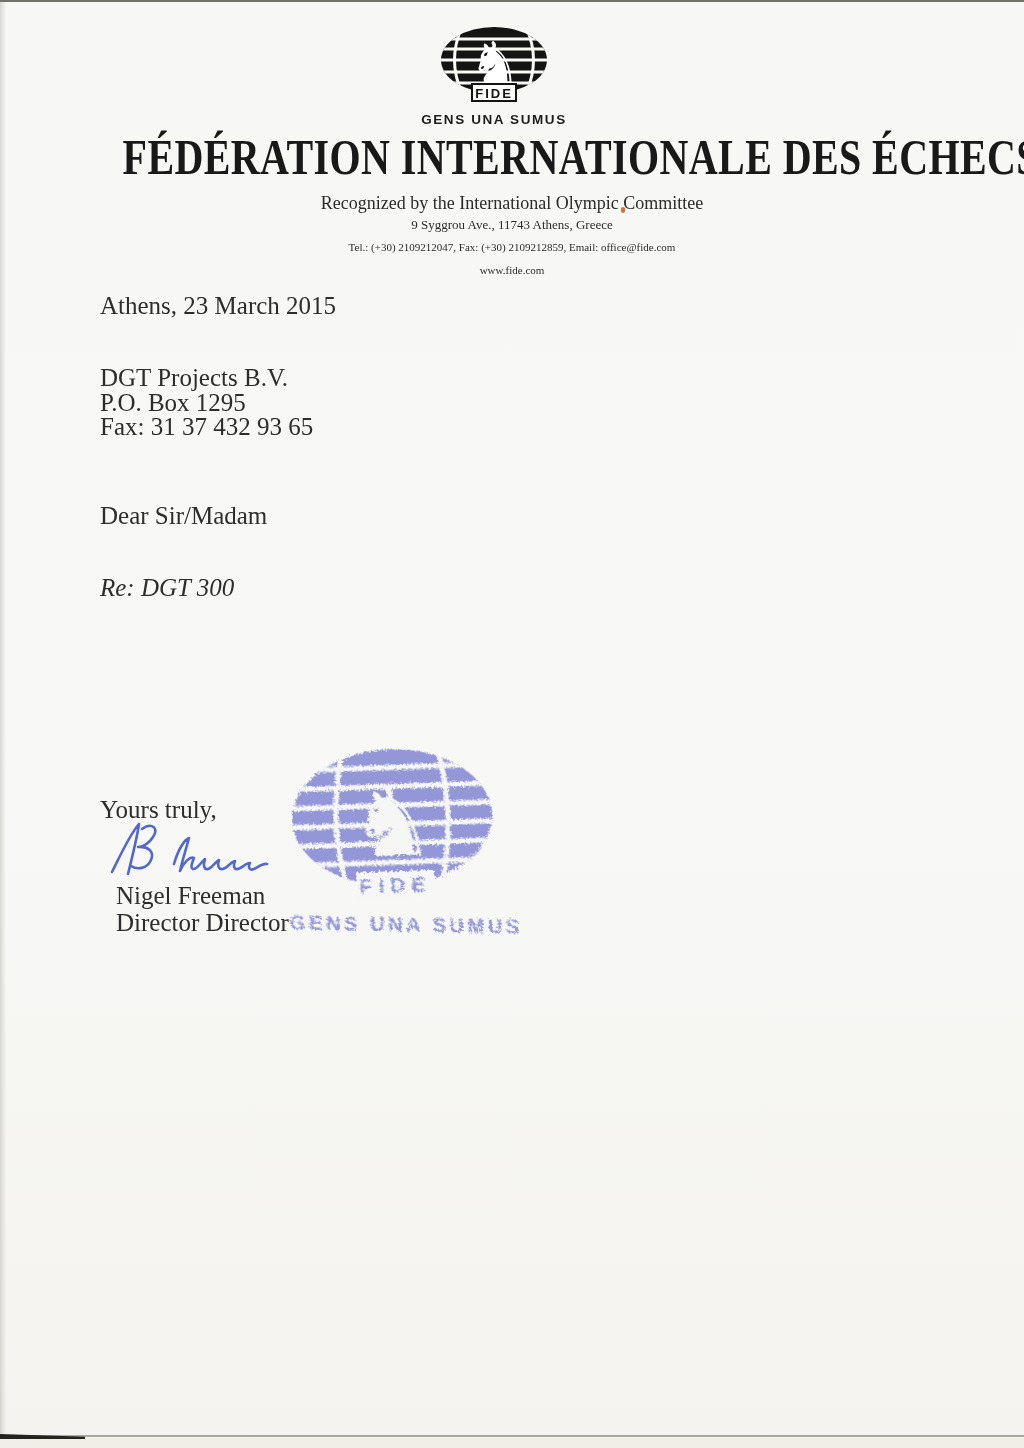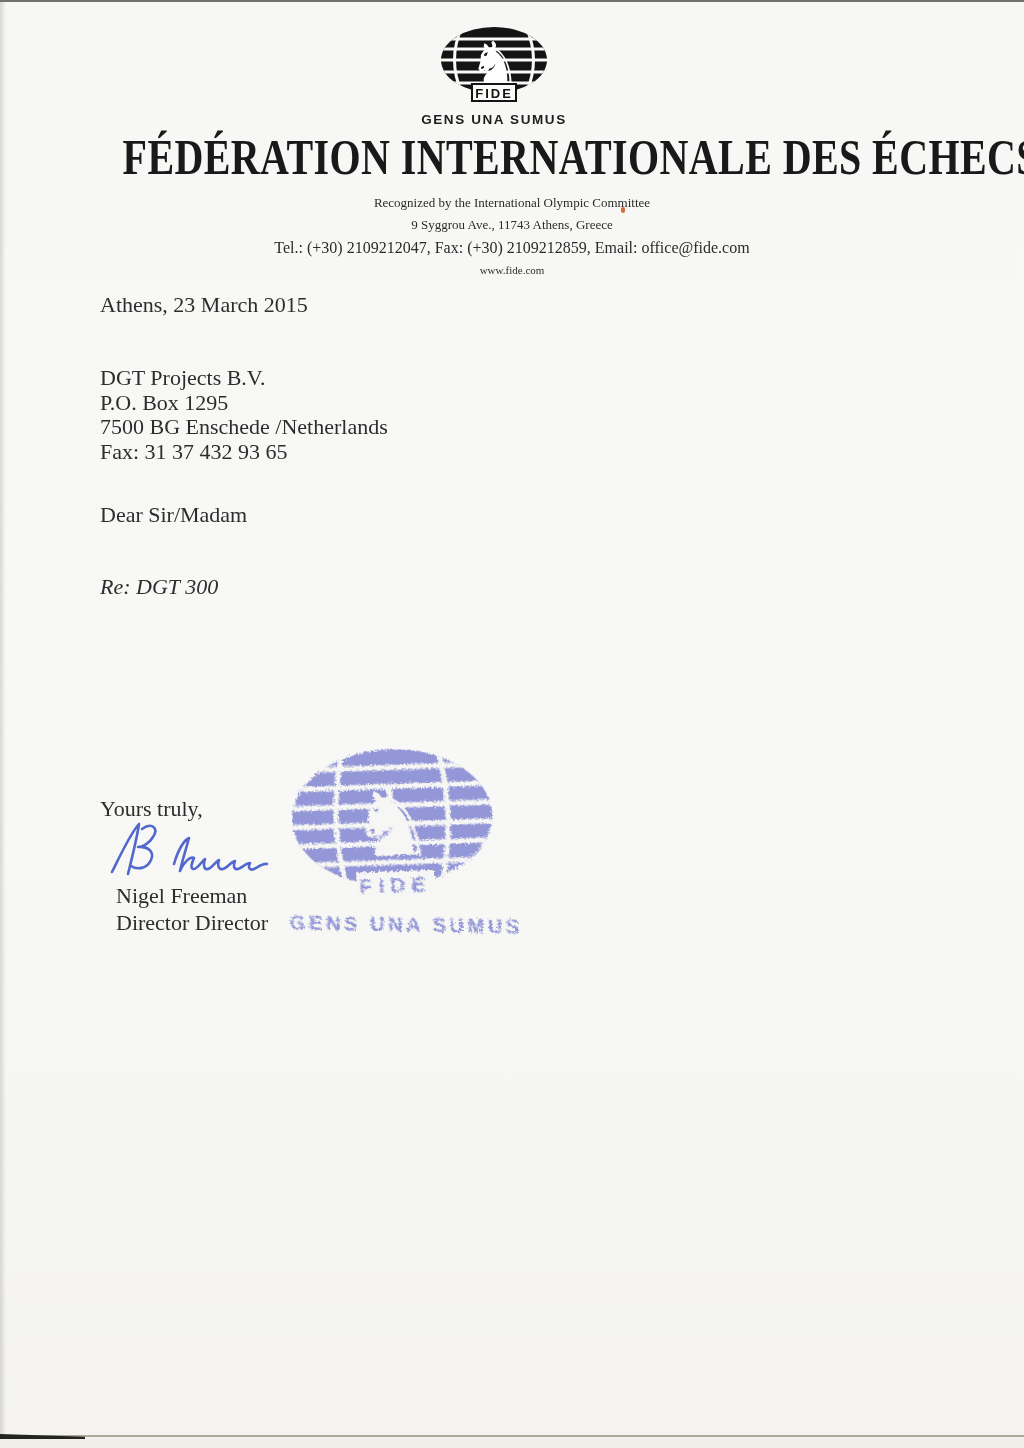--- a/index.html
+++ b/index.html
@@ -20,27 +20,27 @@
   .artifact-dot{position:absolute;left:621px;top:207px;width:4px;height:6px;background:#cf5f28;border-radius:2px;opacity:.9;}
 
   
   .header{position:absolute;top:26px;left:0;width:100%;text-align:center;}
   .logo-wrap{display:block;transform:translateX(-18px);}
   .logo-motto{font-family:"Liberation Sans",sans-serif;font-weight:bold;font-size:13.5px;
     letter-spacing:1.6px;color:#1d1d1d;line-height:16px;transform:translateX(-18px);}
   .org-title{margin-top:6px;line-height:46px;white-space:nowrap;}
   .org-title span{display:inline-block;font-weight:bold;font-size:50px;letter-spacing:.5px;
     color:#191919;transform:scaleX(.80) translateX(10px);}
-  .h-recognition{font-size:13px;line-height:22px;color:#2b2b2b;}
+  .h-recognition{font-size:18px;line-height:22px;color:#2b2b2b;}
   .h-address{font-size:13px;line-height:22px;color:#2b2b2b;}
-  .h-contact{font-size:16px;line-height:23px;color:#2b2b2b;}
+  .h-contact{font-size:11px;line-height:23px;color:#2b2b2b;}
   .h-website{font-size:11px;line-height:22px;color:#2b2b2b;}
 
   
-  .txt{position:absolute;left:100px;font-size:22px;color:#2d2d2d;}
+  .txt{position:absolute;left:100px;font-size:25px;color:#2d2d2d;}
   .dateline{top:292px;}
   .recipient{top:366px;line-height:24.6px;}
   .salutation{top:502px;}
   .subject{top:574px;font-style:italic;}
   .bodytext{top:646px;width:872px;font-size:21px;line-height:28px;color:#303030;}
   .closing{top:796px;}
   .signblock{top:882px;line-height:27px;margin-left:16px;}
 
   .signature-svg{position:absolute;left:102px;top:816px;}
   .stamp-svg{position:absolute;left:285px;top:745px;transform:rotate(-2deg);opacity:.85;}
@@ -91,21 +91,20 @@
     <div class="h-address">9 Syggrou Ave., 11743 Athens, Greece</div>
     <div class="h-contact">Tel.: (+30) 2109212047, Fax: (+30) 2109212859, Email: office@fide.com</div>
     <div class="h-website">www.fide.com</div>
   </div>
 
   <div class="txt dateline">Athens, 23 March 2015</div>
 
   <div class="txt recipient">
     <div>DGT Projects B.V.</div>
     <div>P.O. Box 1295</div>
-    <div>7500 BG Enschede /Netherlands</div>
     <div>Fax: 31 37 432 93 65</div>
   </div>
 
   <div class="txt salutation">Dear Sir/Madam</div>
   <div class="txt subject">Re: DGT 300</div>
 
 
   <div class="txt closing">Yours truly,</div>
 
   <svg class="signature-svg" width="178" height="70" viewBox="0 0 178 70">

